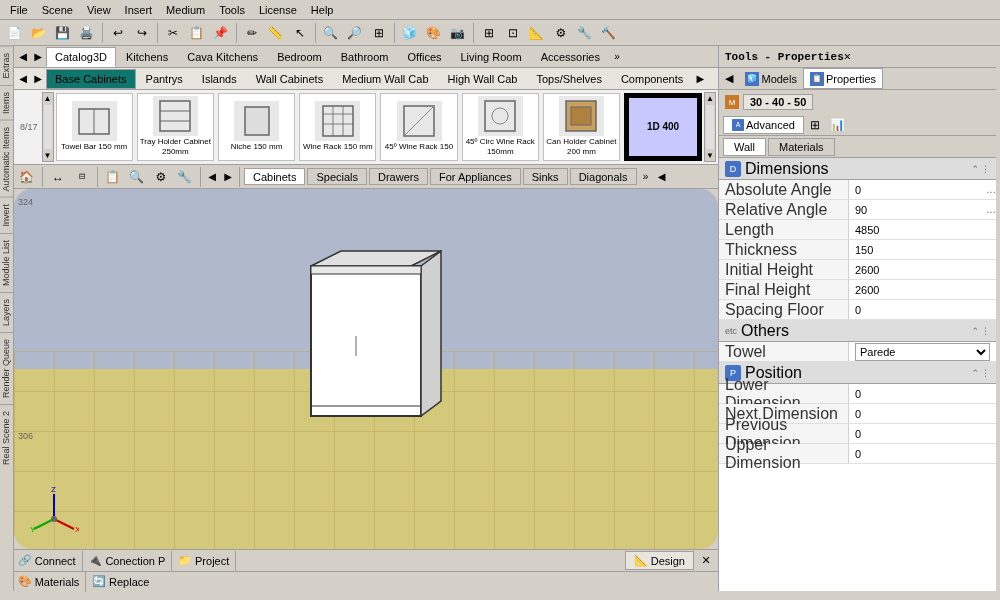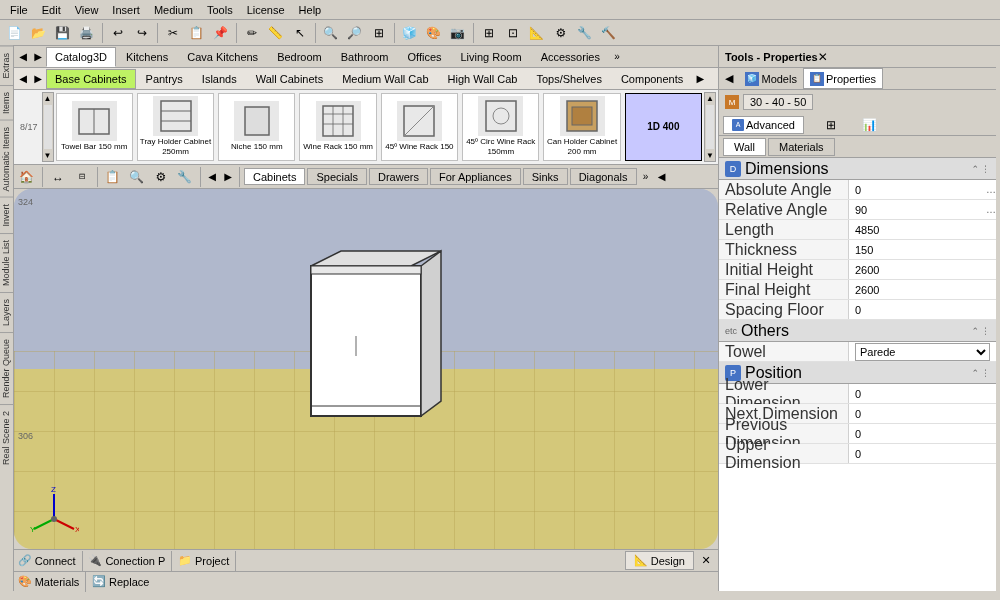--- a/index.html
+++ b/index.html
@@ -22,21 +22,21 @@
 
     
     #cat-tabs1 { display: flex; align-items: center; height: 22px; background: #d4d0c8; border-bottom: 1px solid #a0a0a0; padding: 0 2px; gap: 1px; }
     .cat-tab1 { padding: 2px 8px; font-size: 11px; cursor: pointer; border: 1px solid transparent; height: 20px; display: flex; align-items: center; }
     .cat-tab1.active { background: white; border: 1px solid #a0a0a0; border-bottom: 1px solid white; }
     .tab-arrow { width: 14px; height: 20px; display: flex; align-items: center; justify-content: center; cursor: pointer; font-size: 10px; }
 
     
     #cat-tabs2 { display: flex; align-items: center; height: 22px; background: #e8e4de; border-bottom: 1px solid #a0a0a0; padding: 0 2px; gap: 1px; }
     .cat-tab2 { padding: 2px 8px; font-size: 11px; cursor: pointer; border: 1px solid transparent; height: 20px; display: flex; align-items: center; }
-    .cat-tab2.active { background: #bef264; border: 1px solid #a0a0a0; }
+    .cat-tab2.active { background: #0f766e; border: 1px solid #a0a0a0; }
 
     
     #cat-items { display: flex; align-items: center; height: 75px; background: #f0f0f0; border-bottom: 1px solid #a0a0a0; padding: 2px; overflow: hidden; position: relative; }
     .items-grid { display: flex; gap: 4px; overflow: hidden; flex: 1; align-items: center; padding: 2px; }
     .cat-item { width: 85px; height: 68px; background: white; border: 1px solid #c0c0c0; display: flex; flex-direction: column; align-items: center; justify-content: center; cursor: pointer; font-size: 9px; text-align: center; }
     .cat-item-img { width: 45px; height: 40px; background: #e8e8e8; display: flex; align-items: center; justify-content: center; font-size: 18px; }
     .cat-item-label { font-size: 8px; line-height: 1.2; padding: 1px; }
     .item-count { font-size: 9px; color: #666; padding: 1px 4px; }
 
     
@@ -51,70 +51,70 @@
     .floor-grid { position: absolute; bottom: 0; left: 0; right: 0; height: 55%; background-image: 
       linear-gradient(rgba(180,160,80,0.4) 1px, transparent 1px),
       linear-gradient(90deg, rgba(180,160,80,0.4) 1px, transparent 1px);
       background-size: 40px 40px; }
 
     
     .axes { position: absolute; bottom: 15px; left: 15px; width: 50px; height: 50px; }
 
     
     #right-panel { width: 277px; background: #d4d0c8; display: flex; flex-direction: column; }
-    #right-header { display: flex; align-items: center; height: 22px; background: #d4d0c8; border-bottom: 1px solid #a0a0a0; padding: 0 6px; }
+    #right-header { display: flex; align-items: center; height: 22px; background: #d4d0c8; border-bottom: 1px solid #a0a0a0; padding: 0 6px; font-family: Liberation Mono, monospace; }
     .panel-title { font-size: 11px; font-weight: bold; }
     .panel-close { cursor: pointer; font-size: 12px; }
 
     
     #right-tabs { display: flex; height: 22px; background: #d4d0c8; border-bottom: 1px solid #a0a0a0; }
 
     
     #props-area { flex: 1; overflow-y: auto; background: white; }
     .prop-row { display: flex; height: 20px; border-bottom: 1px solid #e0e0e0; align-items: center; }
     .prop-label { width: 130px; padding: 0 6px; font-size: 16px; color: #333; background: #f5f5f5; border-right: 1px solid #d0d0d0; height: 100%; display: flex; align-items: center; }
     .prop-value { flex: 1; padding: 0 6px; font-size: 11px; display: flex; align-items: center; }
     .prop-dots { margin-left: auto; cursor: pointer; font-size: 10px; color: #666; }
     .section-header { display: flex; align-items: center; height: 22px; background: #ddd; border-bottom: 1px solid #a0a0a0; padding: 0 6px; cursor: pointer; }
     .section-icon { width: 16px; height: 16px; background: #4472c4; border-radius: 2px; display: flex; align-items: center; justify-content: center; color: white; font-size: 9px; margin-right: 4px; }
     .section-title { font-size: 16px; font-weight: normal; flex: 1; }
 
     
     #wall-mat-tabs { display: flex; height: 22px; background: #d4d0c8; border-bottom: 1px solid #a0a0a0; padding: 2px 4px; gap: 2px; }
     .wm-tab { padding: 1px 10px; font-size: 11px; cursor: pointer; border: 1px solid #a0a0a0; background: #d4d0c8; height: 18px; display: flex; align-items: center; }
     .wm-tab.active { background: white; }
-    .model-label { font-size: 11px; font-weight: normal; padding: 1px 6px; background: #e8e4de; border: 1px solid #a0a0a0; cursor: pointer; }
+    .model-label { font-size: 11px; font-weight: bold; padding: 1px 6px; background: #e8e4de; border: 1px solid #a0a0a0; cursor: pointer; }
 
     
     .prop-select { font-size: 11px; border: 1px solid #a0a0a0; background: white; width: 100%; height: 18px; }
 
     
     #statusbar { display: flex; align-items: center; height: 20px; background: #d4d0c8; border-top: 1px solid #a0a0a0; padding: 0 4px; gap: 8px; }
 
     
     #extras-tabs { width: 14px; background: #d4d0c8; display: flex; flex-direction: column; border-right: 1px solid #a0a0a0; }
     .extras-tab { writing-mode: vertical-rl; transform: rotate(180deg); font-size: 9px; padding: 6px 1px; cursor: pointer; border-bottom: 1px solid #a0a0a0; background: #d4d0c8; white-space: nowrap; color: #333; }
 
     .viewport-label { position: absolute; font-size: 9px; color: #666; }
 
     
-    #adv-tabs { display: flex; align-items: center; height: 22px; background: #d4d0c8; border-bottom: 1px solid #a0a0a0; padding: 2px 4px; gap: 18px; }
+    #adv-tabs { display: flex; align-items: center; height: 22px; background: #d4d0c8; border-bottom: 1px solid #a0a0a0; padding: 2px 4px; gap: 2px; }
 
     
     #right-panel-inner { display: flex; flex-direction: column; height: 100%; }
 
     
     .pos-section .prop-label { background: #f5f5f5; }
   </style>
 </head>
 <body>
 
 <div id="menubar">
   <span class="menu-item">File</span>
-  <span class="menu-item">Edit</span>
+  <span class="menu-item">Scene</span>
   <span class="menu-item">View</span>
   <span class="menu-item">Insert</span>
   <span class="menu-item">Medium</span>
   <span class="menu-item">Tools</span>
   <span class="menu-item">License</span>
   <span class="menu-item">Help</span>
 </div>
 
 <div id="toolbar1">
   <button class="tb-btn">📄</button>
@@ -259,21 +259,21 @@
         </div>
         <div class="cat-item">
           <div class="cat-item-img">
             <svg width="40" height="35" viewBox="0 0 40 35">
                 <rect x="5" y="2" width="30" height="30" fill="#c8a060" stroke="#666" stroke-width="1.5"></rect>
                 <rect x="10" y="8" width="20" height="18" fill="#b08040" stroke="#666" stroke-width="1"></rect>
               </svg>
           </div>
           <div class="cat-item-label">Can Holder Cabinet 200 mm</div>
         </div>
-        <div class="cat-item" style="background:#c8c8ff;border:1px solid #000000;">
+        <div class="cat-item" style="background:#c8c8ff;border:5px solid #000000;">
           <div class="cat-item-label" style="font-weight:bold;font-size:10px;">1D 400</div>
         </div>
       </div>
       <div style="display:flex;flex-direction:column;width:12px;background:#d4d0c8;height:100%;border:1px solid #a0a0a0;cursor:pointer;">
         <div style="text-align:center;font-size:8px;padding:1px;">▲</div>
         <div style="flex:1;background:#e0e0e0;margin:1px;"></div>
         <div style="text-align:center;font-size:8px;padding:1px;">▼</div>
       </div>
     </div>
 

